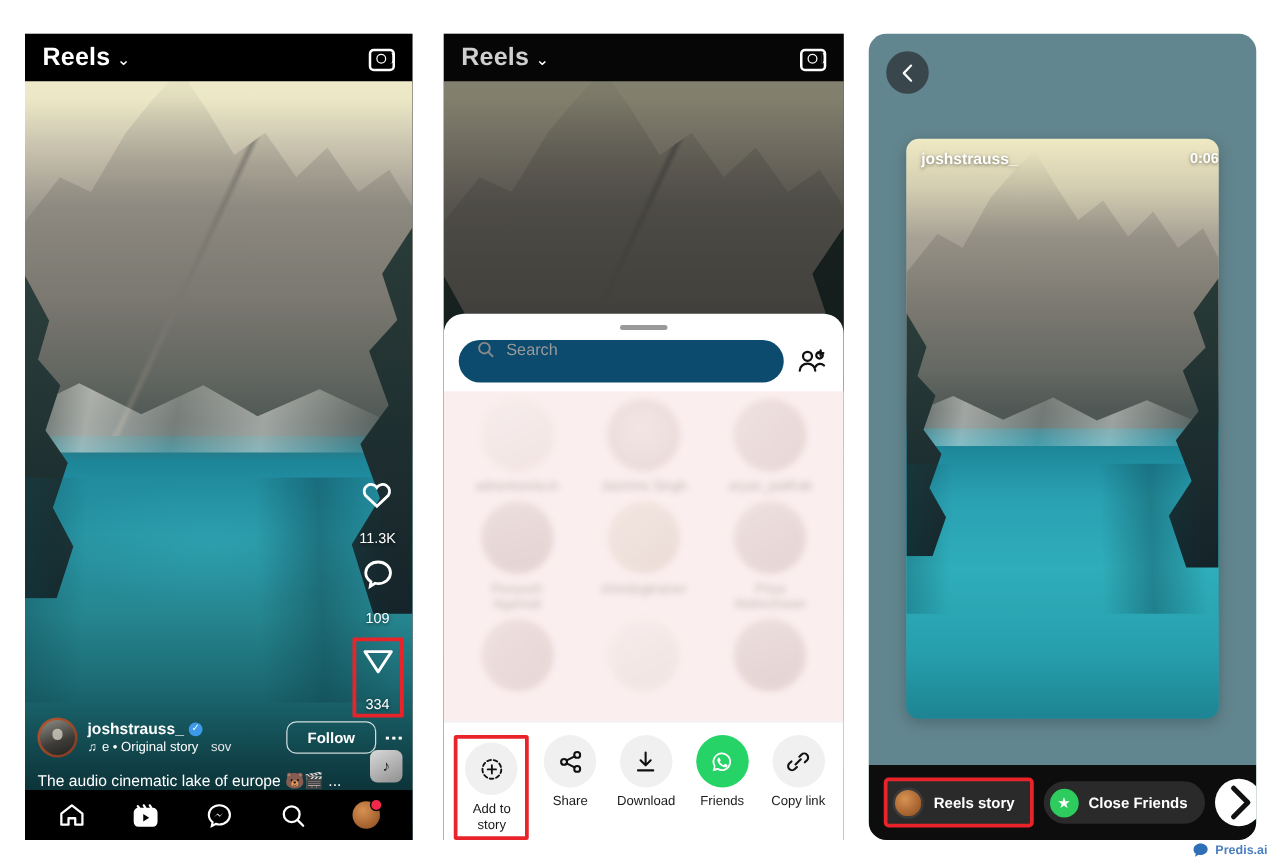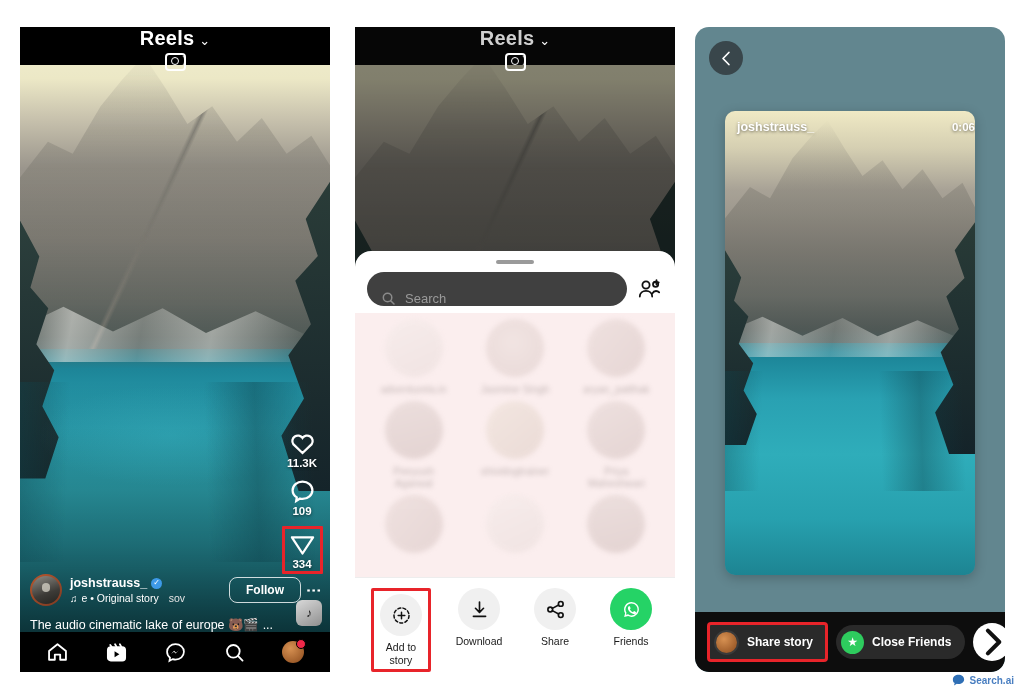--- a/index.html
+++ b/index.html
@@ -62,41 +62,41 @@
     position:absolute; left:0; top:55%; width:100%; height:28%;
     background:
       linear-gradient(92deg, rgba(14,70,80,.38) 0%, transparent 16%),
       linear-gradient(88deg, transparent 60%, rgba(14,66,76,.42) 76%, transparent 94%),
       radial-gradient(ellipse 60% 40% at 48% 30%, rgba(60,190,205,.28), transparent 70%);
   }
 
   .reels-header {
     position:absolute; left:0; top:0; width:100%; height:38px;
     background:#000; display:flex; align-items:center;
-    justify-content:space-between; padding:0 14px;flex-direction:column;
+    justify-content:space-between; padding:0 14px;
   }
   .reels-title { color:#fff; font-size:20px; font-weight:700; letter-spacing:.2px; }
   .chev-d { display:inline-block; color:#fff; font-size:13px; margin-left:5px; font-weight:400; }
 
   .cam-icon { width:22px; height:20px; position:relative; }
   .cam-icon::before{
     content:""; position:absolute; left:1px; top:3px; width:17px; height:14px;
     border:2px solid #fff; border-radius:4px;
   }
   .cam-icon::after{
     content:""; position:absolute; left:7px; top:7px; width:6px; height:6px;
     border:1.6px solid #fff; border-radius:50%;
   }
   .cam-flash{ position:absolute; right:0; top:6px; width:4px; height:9px; border-right:2px solid #fff; border-radius:0 6px 6px 0;}
 
   
   .rail { position:absolute; right:6px; bottom:92px; width:44px;
           display:flex; flex-direction:column; align-items:center; gap:3px; }
   .rail-item { display:flex; flex-direction:column; align-items:center; margin-bottom:6px; }
-  .rail-count { color:#fff; font-size:11.5px; font-weight:700; margin-top:0;
+  .rail-count { color:#fff; font-size:11.5px; font-weight:400; margin-top:16px;
                 text-shadow:0 1px 3px rgba(0,0,0,.6); }
   .ic { width:27px; height:27px; }
   .ic svg { width:100%; height:100%; display:block; }
 
   .rail-highlight {
     border:3px solid #e8242a; padding:2px 4px 1px; border-radius:1px;
   }
 
   
   .meta-row {
@@ -183,22 +183,22 @@
   }
   .grabber {
     width:38px; height:4px; border-radius:3px; background:#9a9a9a;
     margin:9px auto 0;
   }
   .search-row {
     display:flex; align-items:center; gap:10px;
     padding:8px 12px 10px 12px;
   }
   .search-field {
-    flex:1; height:34px; background:#404040; border-radius:17px;
-    display:flex; align-items:flex-end; gap:9px; padding:0 14px;
+    flex:1; height:34px; background:#0c4a6e; border-radius:17px;
+    display:flex; align-items:flex-start; gap:9px; padding:0 14px;
   }
   .search-ph { color:#9a9a9a; font-size:13px; }
   .addppl { width:26px; height:22px; flex:none; }
   .addppl svg{ width:100%; height:100%; display:block; }
 
   .contacts {
     position:absolute; left:0; top:62px; right:0; bottom:95px;
     padding:6px 10px 0; overflow:hidden;
     background:#fbeeee;
   }
@@ -527,44 +527,54 @@
         <div class="act-circ">
           <svg viewBox="0 0 24 24" fill="none" stroke="#111" stroke-width="1.7" stroke-linecap="round">
               <circle cx="12" cy="12" r="8.6" stroke-dasharray="3.4 2.6"></circle>
               <path d="M12 8.2v7.6M8.2 12h7.6"></path>
             </svg>
         </div>
         <div class="act-lbl">Add to story</div>
       </div>
       <div class="act">
         <div class="act-circ">
-          <svg viewBox="0 0 24 24" fill="none" stroke="#111" stroke-width="1.9" stroke-linecap="round" stroke-linejoin="round">
-              <path d="M12 3.4v11.4M7.4 10.6 12 15.2l4.6-4.6M5 19.8h14"></path>
-            </svg>
-        </div>
-        <div class="act-lbl">Download</div>
-      </div>
-      <div class="act">
-        <div class="act-circ">
           <svg viewBox="0 0 24 24" fill="none" stroke="#111" stroke-width="1.9" stroke-linecap="round">
               <circle cx="18" cy="5.6" r="2.7"></circle>
               <circle cx="6" cy="12" r="2.7"></circle>
               <circle cx="18" cy="18.4" r="2.7"></circle>
               <path d="M8.4 10.7 15.6 6.9M8.4 13.3l7.2 3.8"></path>
             </svg>
         </div>
         <div class="act-lbl">Share</div>
       </div>
       <div class="act">
+        <div class="act-circ">
+          <svg viewBox="0 0 24 24" fill="none" stroke="#111" stroke-width="1.9" stroke-linecap="round" stroke-linejoin="round">
+              <path d="M12 3.4v11.4M7.4 10.6 12 15.2l4.6-4.6M5 19.8h14"></path>
+            </svg>
+        </div>
+        <div class="act-lbl">Download</div>
+      </div>
+      <div class="act">
         <div class="act-circ green">
           <svg viewBox="0 0 24 24" fill="#fff">
               <path d="M12 3.4a8.5 8.5 0 0 0-7.3 12.8L3.6 20.6l4.5-1.1A8.5 8.5 0 1 0 12 3.4Zm0 1.7a6.8 6.8 0 1 1-3.5 12.6l-.3-.2-2.6.6.7-2.5-.2-.3A6.8 6.8 0 0 1 12 5.1Zm-2.6 3c-.2 0-.5.1-.7.4-.2.3-.8.8-.8 2s.8 2.3.9 2.5c.1.2 1.6 2.6 4 3.5 1.9.7 2.3.6 2.7.5.4 0 1.3-.5 1.5-1.1.2-.5.2-1 .1-1.1l-.6-.3-1.4-.7c-.2-.1-.4-.1-.5.1l-.7.9c-.1.2-.3.2-.5.1-.2-.1-1-.4-1.9-1.2-.7-.6-1.2-1.4-1.3-1.6-.1-.2 0-.3.1-.4l.4-.5.2-.4v-.4l-.7-1.6c-.2-.4-.4-.4-.5-.4Z"></path>
             </svg>
         </div>
         <div class="act-lbl">Friends</div>
+      </div>
+      <div class="act">
+        <div class="act-circ">
+          <svg viewBox="0 0 24 24" fill="none" stroke="#111" stroke-width="1.9" stroke-linecap="round">
+              <path d="M9.6 14.4 14.4 9.6"></path>
+              <path d="M13.1 7.3 15 5.4a3.6 3.6 0 0 1 5.1 5.1l-2 1.9"></path>
+              <path d="M10.9 16.7 9 18.6a3.6 3.6 0 0 1-5.1-5.1l2-1.9"></path>
+            </svg>
+        </div>
+        <div class="act-lbl">Copy link</div>
       </div>
     </div>
   </div>
 </div>
 
 <div class="panel" id="panel3">
   <div class="story-top">
     <div class="rnd">
       <svg viewBox="0 0 24 24" fill="none" stroke="#fff" stroke-width="2.2" stroke-linecap="round" stroke-linejoin="round">
           <path d="M15 4.4 7.6 12 15 19.6"></path>
@@ -578,34 +588,34 @@
     <div class="sc-tl"></div>
     <div class="sc-tr"></div>
     <div class="sc-refl"></div>
     <div class="sc-user">joshstrauss_</div>
     <div class="sc-dur">0:06</div>
   </div>
 
   <div class="story-bottom">
     <div class="pill hl">
       <span class="pill-av"></span>
-      <span class="pill-lbl">Share story</span>
+      <span class="pill-lbl">Reels story</span>
     </div>
     <div class="pill">
       <span class="pill-cf">★</span>
       <span class="pill-lbl">Close Friends</span>
     </div>
     <div class="next-btn">
       <svg viewBox="0 0 24 24" fill="none" stroke="#111" stroke-width="2.6" stroke-linecap="round" stroke-linejoin="round">
           <path d="M9.4 4.8 16.6 12l-7.2 7.2"></path>
         </svg>
     </div>
   </div>
 </div>
 
 <div class="wm">
   <span class="wm-logo">
     <svg viewBox="0 0 24 24" fill="#2f6fb5">
         <path d="M12 2.8c5 0 9 3.3 9 7.4 0 4.1-4 7.4-9 7.4-.9 0-1.8-.1-2.6-.3l-4.6 2.6 1.1-3.8C3.6 14.8 3 12.9 3 10.2 3 6.1 7 2.8 12 2.8Z"></path>
       </svg>
   </span>
-  <span class="wm-txt">Search.ai</span>
+  <span class="wm-txt">Predis.ai</span>
 </div>
 
 </body></html>

